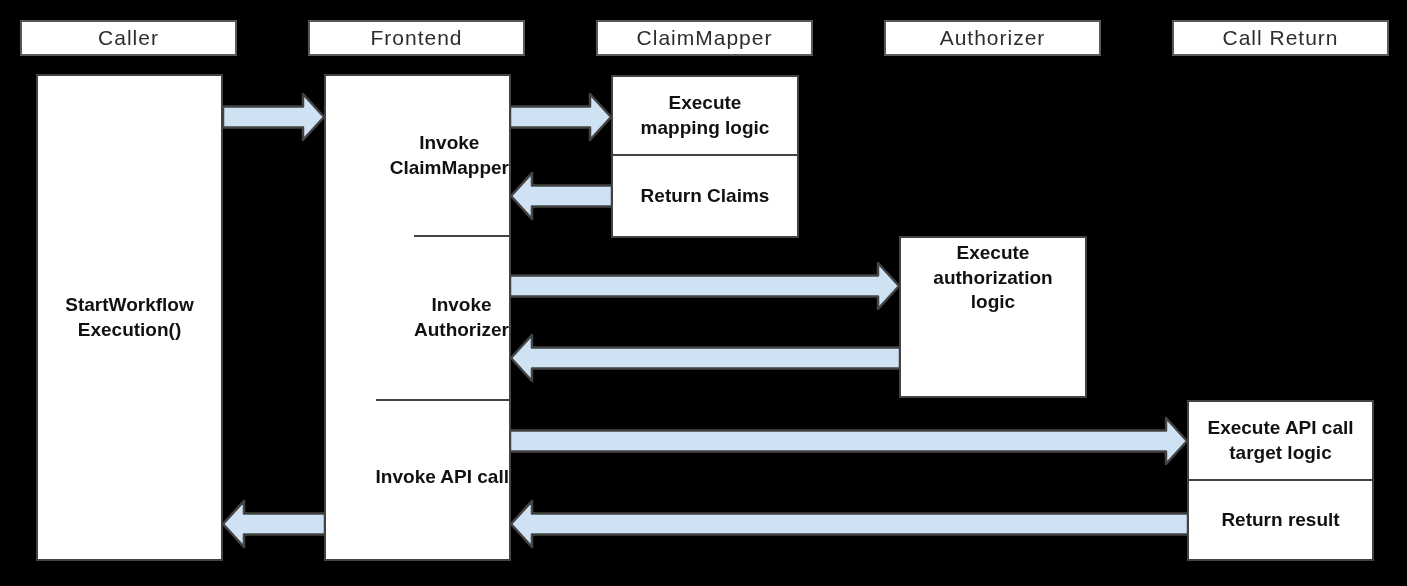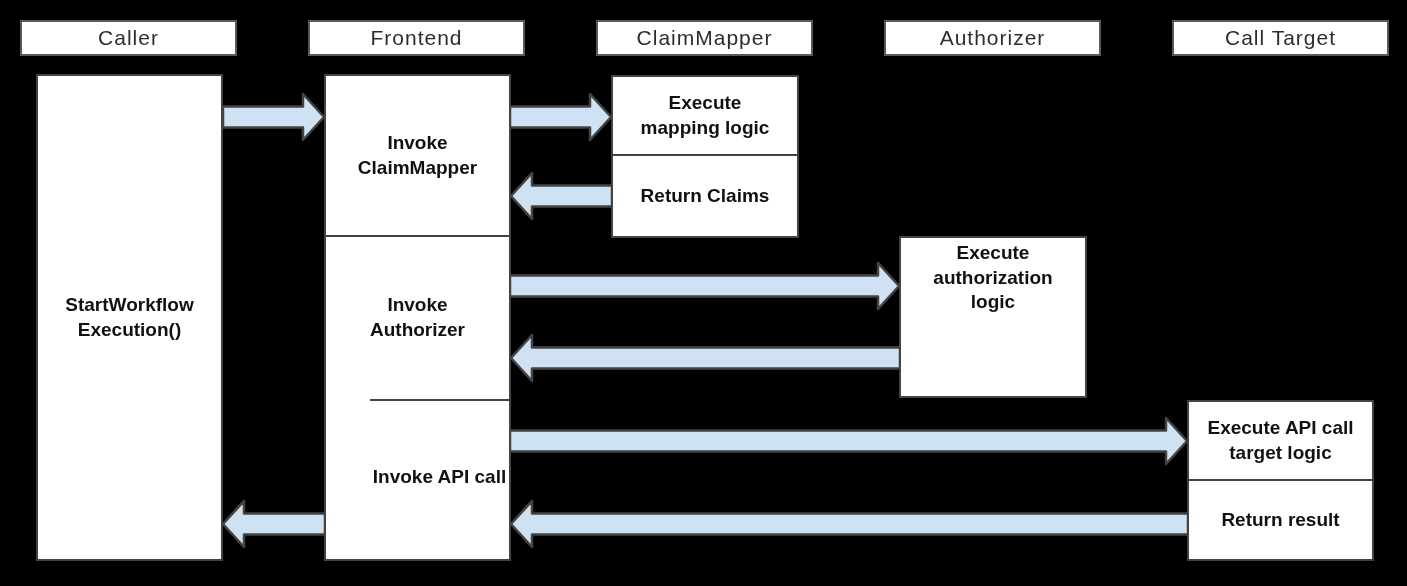--- a/index.html
+++ b/index.html
@@ -85,28 +85,28 @@
     <polygon points="679,14.5 23,14.5 23,2 2,25 23,48 23,35.5 679,35.5"></polygon>
   </svg>
   <svg class="arrow" style="left:221px; top:499px;" width="105" height="50" viewBox="0 0 105 50">
     <polygon points="104,14.5 23,14.5 23,2 2,25 23,48 23,35.5 104,35.5"></polygon>
   </svg>
 
   <div class="lifeline-header" style="left:20px;">Caller</div>
   <div class="lifeline-header" style="left:308px;">Frontend</div>
   <div class="lifeline-header" style="left:596px;">ClaimMapper</div>
   <div class="lifeline-header" style="left:884px;">Authorizer</div>
-  <div class="lifeline-header" style="left:1172px;">Call Target</div>
+  <div class="lifeline-header" style="left:1172px;">Call Return</div>
 
   <div class="activation" style="left:36px; top:74px; width:187px; height:487px;">
     <div class="step" style="height:483px;">StartWorkflow
 Execution()</div>
   </div>
 
-  <div class="activation" style="left:324px; top:74px; width:187px; height:487px;">
+  <div class="activation" style="left:324px; top:74px; width:187px; height:487px;align-items:flex-end;">
     <div class="step" style="height:159px;">Invoke
 ClaimMapper</div>
     <div class="step" style="height:164px;">Invoke
 Authorizer</div>
     <div class="step" style="height:154px;margin-left:44px;">Invoke API call</div>
   </div>
 
   <div class="activation" style="left:611px; top:75px; width:188px; height:163px;">
     <div class="step" style="height:77px;">Execute
 mapping logic</div>

